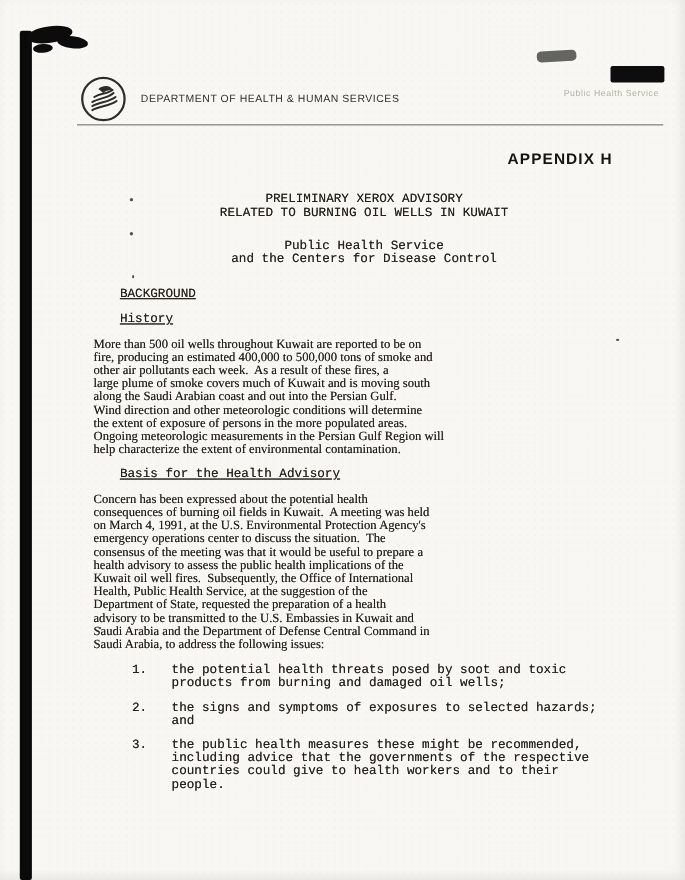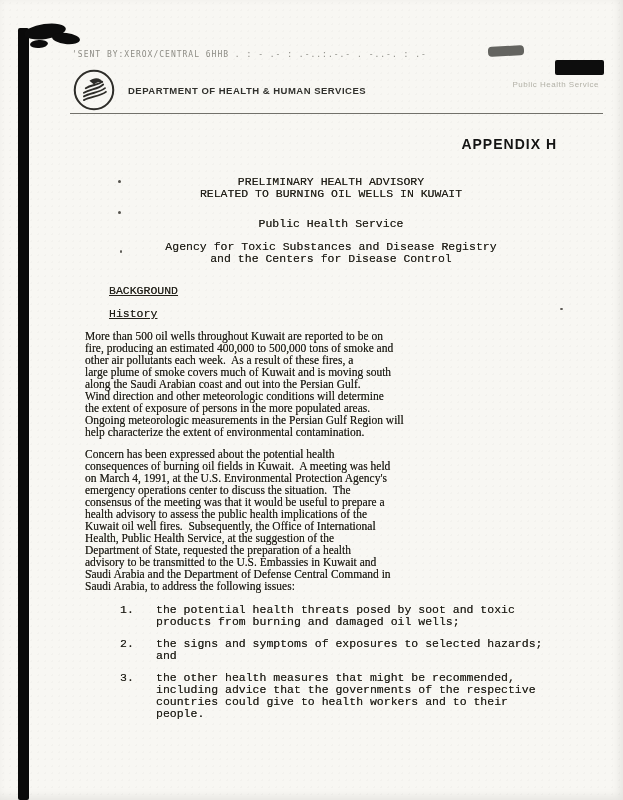--- a/index.html
+++ b/index.html
@@ -36,21 +36,21 @@
     position:absolute;left:72px;top:50px;right:86px;
     font-family:"DejaVu Sans Mono",monospace;font-size:8px;color:#8d8c85;
     letter-spacing:1px;white-space:nowrap;overflow:hidden;
   }
 
   
   .letterhead{position:absolute;left:70px;top:68px;width:533px;height:50px;}
   .hhs-logo{position:absolute;left:2px;top:0px;width:44px;height:44px;}
   .dept{
     position:absolute;left:58px;top:17px;
-    font-size:9.5px;font-weight:700;letter-spacing:.5px;color:#30302c;
+    font-size:9.5px;font-weight:400;letter-spacing:.5px;color:#30302c;
   }
   .phs{
     position:absolute;right:4px;top:12px;
     font-size:8px;color:#b2b1a7;letter-spacing:.5px;
   }
   .head-rule{position:absolute;left:0;right:0;top:45px;height:1px;background:#72716b;}
 
   .appendix{
     position:absolute;right:66px;top:136px;
     font-size:14px;font-weight:bold;letter-spacing:1px;color:#141414;
@@ -85,60 +85,59 @@
   <div class="blob b2"></div>
   <div class="blob b3"></div>
   <div class="smudge-fax"></div>
   <div class="bar-top-right"></div>
   <div class="speck sp1"></div>
   <div class="speck sp2"></div>
   <div class="speck sp3"></div>
   <div class="speck sp4"></div>
   <div class="speck sp5"></div>
 
-  <div class="fax-line">'SENT BY:XEROX/CENTRAL 6HHB      . :   - .-    :   .-..:.-.-     .     -..-.   :    .-</div>
 
   <div class="letterhead">
     <span class="hhs-logo">
       <svg viewBox="0 0 48 48" width="44" height="44">
         <circle cx="24" cy="24" r="21" fill="none" stroke="#2e2d29" stroke-width="2.2"></circle>
         <path d="M13 35 C20 31 31 31 37 26 M13 31 C20 27 30 27 36 22 M13 27 C20 23 29 23 34 18 M15 22 C21 18 28 19 33 15" fill="none" stroke="#2e2d29" stroke-width="2" stroke-linecap="round"></path>
         <path d="M19 14 C25 9 32 11 34 16 C30 14.5 26.5 15.5 24 18" fill="#2e2d29"></path>
       </svg>
     </span>
     <div class="dept">DEPARTMENT OF HEALTH &amp; HUMAN SERVICES</div>
     <div class="phs">Public Health Service</div>
     <div class="head-rule"></div>
   </div>
 
   <div class="appendix">APPENDIX H</div>
 
   <div class="doc">
 
     <div class="titleblock">
-      <div class="t">PRELIMINARY HEALTH ADVISORY</div>
+      <div class="t">PRELIMINARY XEROX ADVISORY</div>
       <div class="t">RELATED TO BURNING OIL WELLS IN KUWAIT</div>
       <div class="t gap18">Public Health Service</div>
-      <div class="t gap11">Agency for Toxic Substances and Disease Registry</div>
       <div class="t">and the Centers for Disease Control</div>
     </div>
 
     <div class="heading">BACKGROUND</div>
 
     <div class="heading h2">History</div>
     <div class="para">More than 500 oil wells throughout Kuwait are reported to be on
 fire, producing an estimated 400,000 to 500,000 tons of smoke and
 other air pollutants each week.  As a result of these fires, a
 large plume of smoke covers much of Kuwait and is moving south
 along the Saudi Arabian coast and out into the Persian Gulf.
 Wind direction and other meteorologic conditions will determine
 the extent of exposure of persons in the more populated areas.
 Ongoing meteorologic measurements in the Persian Gulf Region will
 help characterize the extent of environmental contamination.</div>
 
+    <div class="heading h2">Basis for the Health Advisory</div>
     <div class="para">Concern has been expressed about the potential health
 consequences of burning oil fields in Kuwait.  A meeting was held
 on March 4, 1991, at the U.S. Environmental Protection Agency's
 emergency operations center to discuss the situation.  The
 consensus of the meeting was that it would be useful to prepare a
 health advisory to assess the public health implications of the
 Kuwait oil well fires.  Subsequently, the Office of International
 Health, Public Health Service, at the suggestion of the
 Department of State, requested the preparation of a health
 advisory to be transmitted to the U.S. Embassies in Kuwait and
@@ -151,21 +150,21 @@
         <span class="txt">the potential health threats posed by soot and toxic
 products from burning and damaged oil wells;</span>
       </div>
       <div class="list-item">
         <span class="num">2.</span>
         <span class="txt">the signs and symptoms of exposures to selected hazards;
 and</span>
       </div>
       <div class="list-item">
         <span class="num">3.</span>
-        <span class="txt">the other health measures that might be recommended,
+        <span class="txt">the public health measures these might be recommended,
 including advice that the governments of the respective
 countries could give to health workers and to their
 people.</span>
       </div>
     </div>
 
   </div>
 </div>
 
 </body></html>

